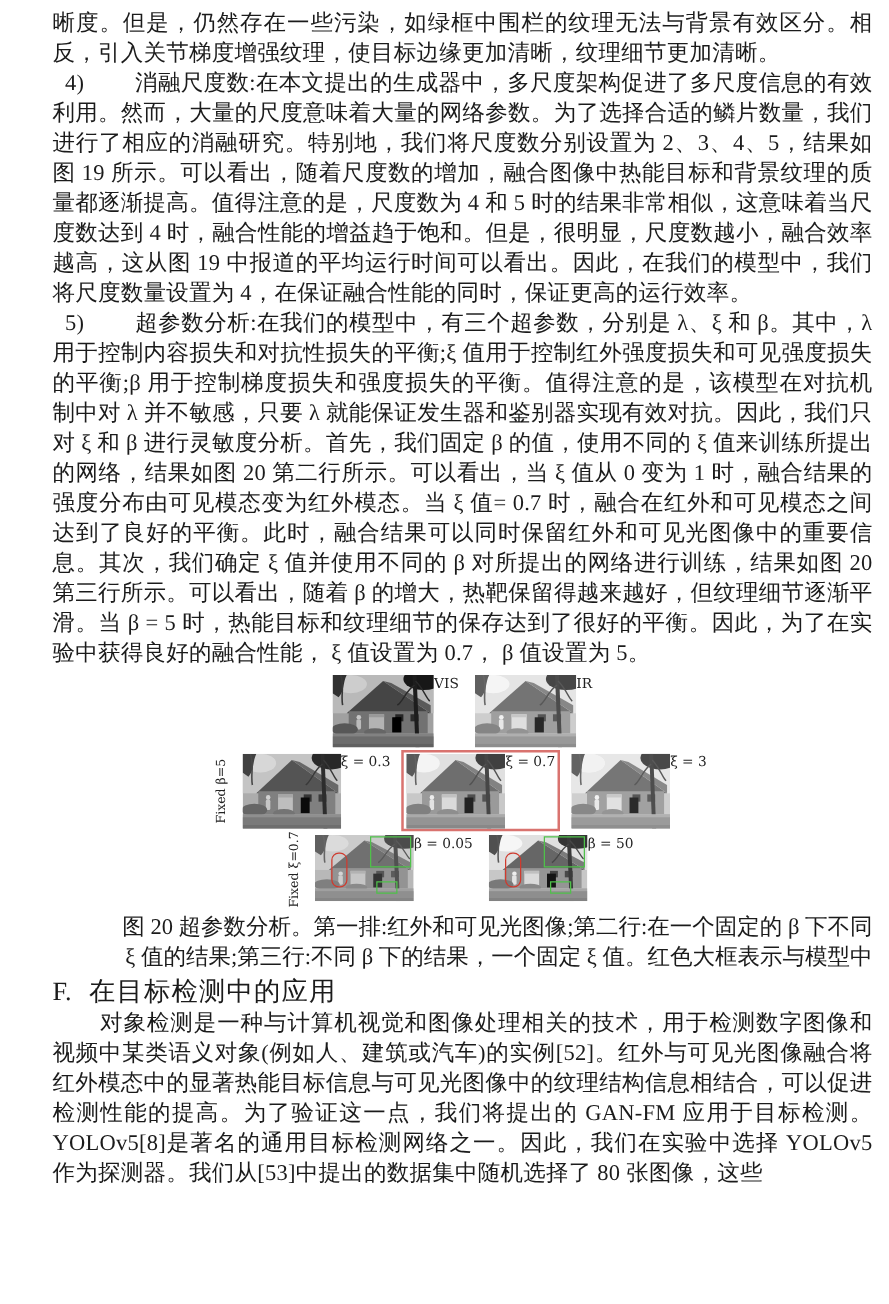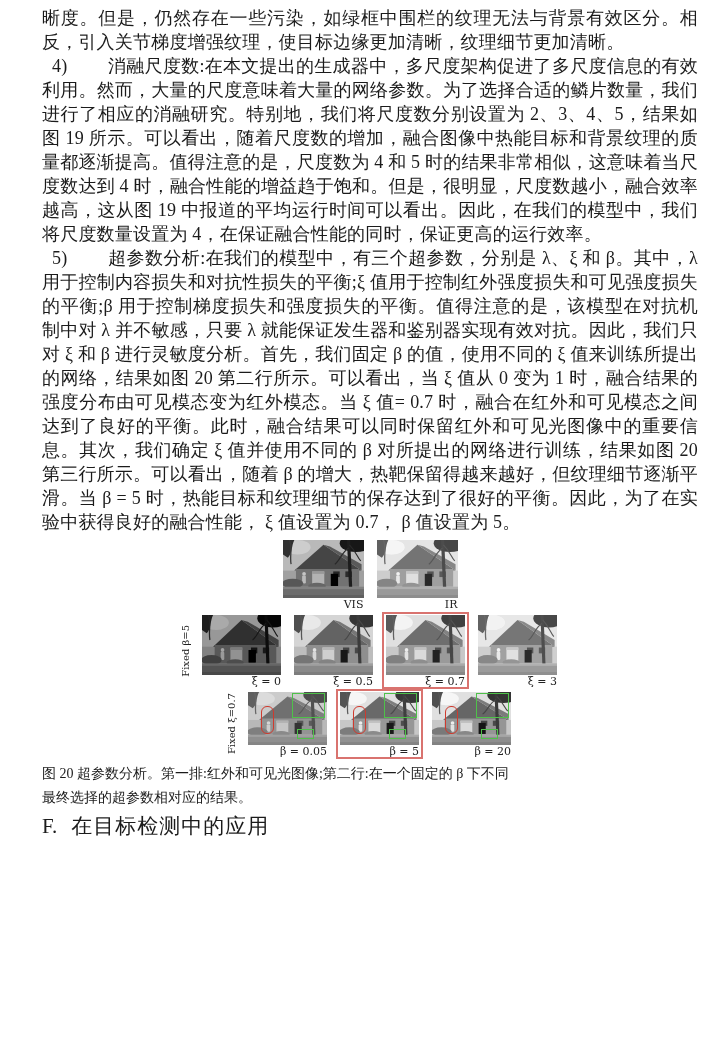--- a/index.html
+++ b/index.html
@@ -10,21 +10,21 @@
   .page{box-sizing:border-box;width:711px;height:841px;padding:6px 27px 0 28px;margin-left:14px;}
   
   .bodytext p{
     margin:0;font-size:18px;line-height:24px;text-align:justify;
     letter-spacing:0.2px;
   }
   .pnum{display:inline-block;width:66px;box-sizing:border-box;padding-left:10px;}
   
   .fig{margin-top:3px;}
   .frow{display:flex;justify-content:center;align-items:flex-start;gap:5px;position:relative;}
-  .cell{display:flex;flex-direction:column;align-items:flex-end;border:2px solid transparent;padding:1px 2px 0 2px;}
+  .cell{display:flex;flex-direction:row;align-items:flex-start;border:2px solid transparent;padding:1px 2px 0 2px;}
   .cell.hl{border-color:#d9736f;}
   .cell .lbl{font-size:11px;line-height:11px;margin-top:1px;color:#222;font-family:"DejaVu Serif",serif;}
   .imgwrap{position:relative;line-height:0;}
   .ph1{width:81px;height:58px;}
   .ph2{width:79px;height:60px;}
   .ph3{width:79px;height:53px;}
   .vlabel{
     width:14px;align-self:center;
     writing-mode:vertical-rl;transform:rotate(180deg);
     font-size:10px;color:#222;white-space:nowrap;line-height:14px;
@@ -42,21 +42,21 @@
   .f-x03{filter:brightness(0.85) contrast(1.15);}
   .f-x05{filter:brightness(0.95) contrast(1.05);}
   .f-x07{filter:brightness(1.03) contrast(0.97);}
   .f-x1 {filter:brightness(1.10) contrast(0.90);}
   .f-b005{filter:brightness(1.02) contrast(0.78);}
   .f-b05 {filter:brightness(1.00) contrast(0.88);}
   .f-b5  {filter:brightness(1.00) contrast(1.05);}
   .f-b50 {filter:brightness(0.98) contrast(1.10);}
   .f-b500{filter:brightness(0.95) contrast(1.16);}
   
-  .caption{margin-top:3px;font-size:14px;line-height:24px;text-align:left;}
+  .caption{margin-top:3px;font-size:18px;line-height:24px;text-align:right;}
   .caption div{white-space:nowrap;}
   
   .sheading{
     margin-top:3px;font-size:21px;line-height:26px;
     font-family:Liberation Serif, serif;font-weight:400;
     letter-spacing:1px;
   }
   .sheading .fnum{margin-right:14px;letter-spacing:0;}
   .bodytext p.ind{text-indent:38px;}
   .hiddensvg{position:absolute;width:0;height:0;overflow:hidden;}
@@ -119,30 +119,24 @@
               <use href="#scene"></use>
             </svg>
         </div>
         <div class="lbl">IR</div>
       </div>
     </div>
 
     <div class="frow">
       <div class="vlabel">Fixed β=5</div>
       <div class="cell">
-        <div class="imgwrap"><svg class="ph2 f-x0" viewBox="0 0 100 72" preserveAspectRatio="none">
+        <div class="imgwrap"><svg class="ph2 f-x03" viewBox="0 0 100 72" preserveAspectRatio="none">
               <use href="#scene"></use>
             </svg></div>
-        <div class="lbl">ξ = 0</div>
-      </div>
-      <div class="cell">
-        <div class="imgwrap"><svg class="ph2 f-x05" viewBox="0 0 100 72" preserveAspectRatio="none">
-              <use href="#scene"></use>
-            </svg></div>
-        <div class="lbl">ξ = 0.5</div>
+        <div class="lbl">ξ = 0.3</div>
       </div>
       <div class="cell hl">
         <div class="imgwrap"><svg class="ph2 f-x07" viewBox="0 0 100 72" preserveAspectRatio="none">
               <use href="#scene"></use>
             </svg></div>
         <div class="lbl">ξ = 0.7</div>
       </div>
       <div class="cell">
         <div class="imgwrap"><svg class="ph2 f-x1" viewBox="0 0 100 72" preserveAspectRatio="none">
               <use href="#scene"></use>
@@ -157,46 +151,38 @@
         <div class="imgwrap">
           <svg class="ph3 f-b005" viewBox="0 0 100 72" preserveAspectRatio="none">
               <use href="#scene"></use>
             </svg>
           <div class="an g1"></div>
           <div class="an g2"></div>
           <div class="an rp"></div>
         </div>
         <div class="lbl">β = 0.05</div>
       </div>
-      <div class="cell hl">
-        <div class="imgwrap">
-          <svg class="ph3 f-b5" viewBox="0 0 100 72" preserveAspectRatio="none">
-              <use href="#scene"></use>
-            </svg>
-          <div class="an g1"></div>
-          <div class="an g2"></div>
-          <div class="an rp"></div>
-        </div>
-        <div class="lbl">β = 5</div>
-      </div>
       <div class="cell">
         <div class="imgwrap">
           <svg class="ph3 f-b50" viewBox="0 0 100 72" preserveAspectRatio="none">
               <use href="#scene"></use>
             </svg>
           <div class="an g1"></div>
           <div class="an g2"></div>
           <div class="an rp"></div>
         </div>
-        <div class="lbl">β = 20</div>
+        <div class="lbl">β = 50</div>
       </div>
     </div>
 
     <div class="caption">
       <div>图 20 超参数分析。第一排:红外和可见光图像;第二行:在一个固定的 β 下不同</div>
-      <div>最终选择的超参数相对应的结果。</div>
+      <div>ξ 值的结果;第三行:不同 β 下的结果，一个固定 ξ 值。红色大框表示与模型中</div>
     </div>
   </div>
 
   <div class="sheading"><span class="fnum">F.</span><span>在目标检测中的应用</span></div>
 
+  <div class="bodytext">
+    <p class="ind">对象检测是一种与计算机视觉和图像处理相关的技术，用于检测数字图像和视频中某类语义对象(例如人、建筑或汽车)的实例[52]。红外与可见光图像融合将红外模态中的显著热能目标信息与可见光图像中的纹理结构信息相结合，可以促进检测性能的提高。为了验证这一点，我们将提出的 GAN-FM 应用于目标检测。YOLOv5[8]是著名的通用目标检测网络之一。因此，我们在实验中选择 YOLOv5 作为探测器。我们从[53]中提出的数据集中随机选择了 80 张图像，这些</p>
+  </div>
 
 </div>
 
 </body></html>

